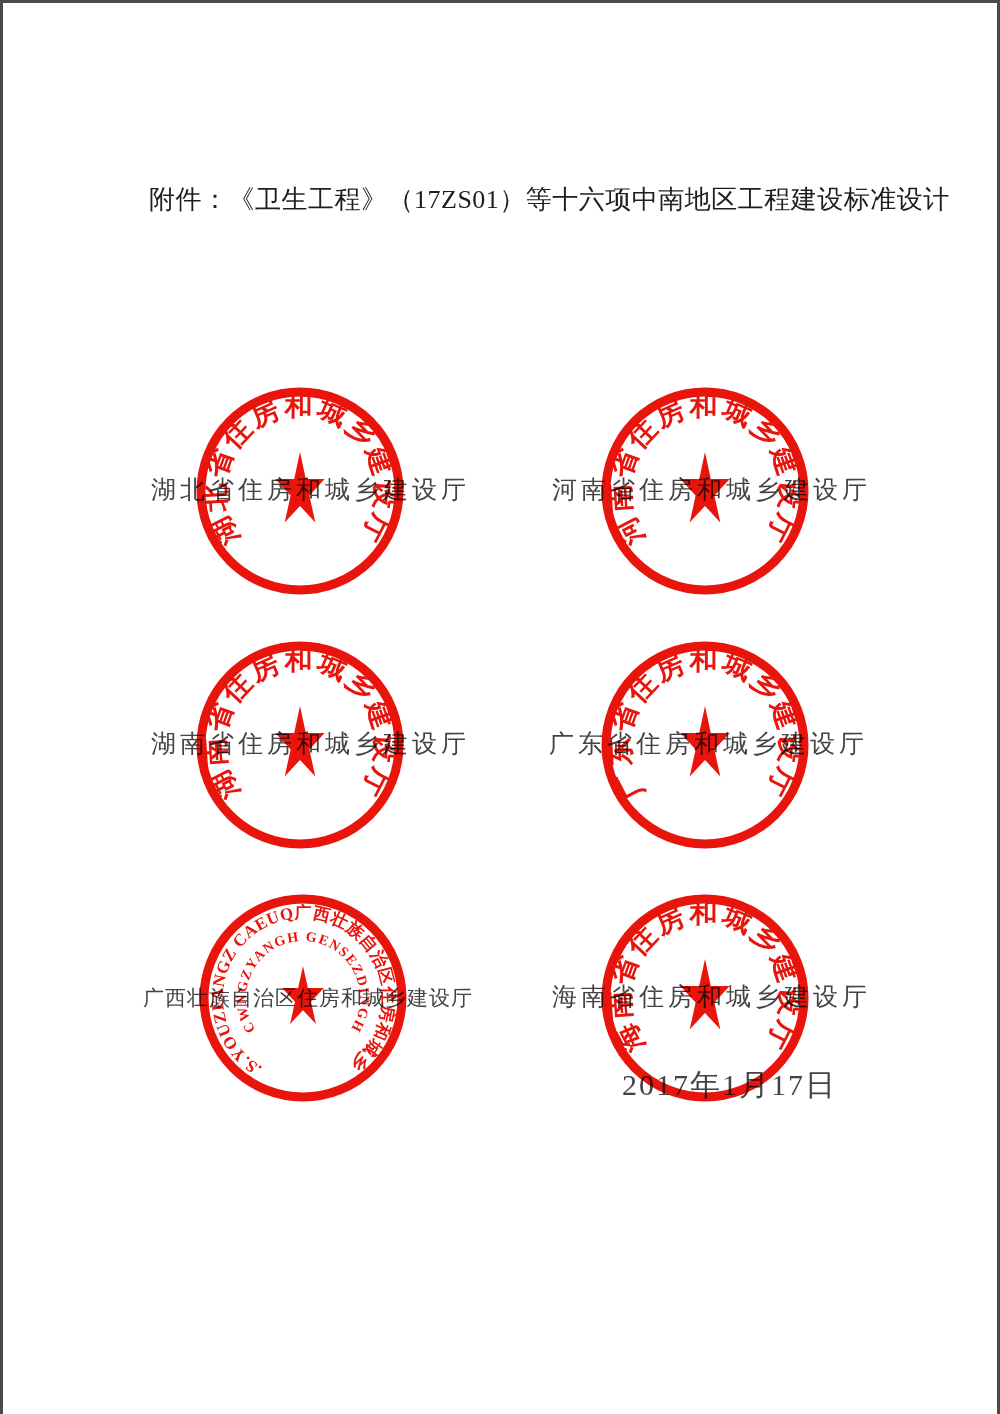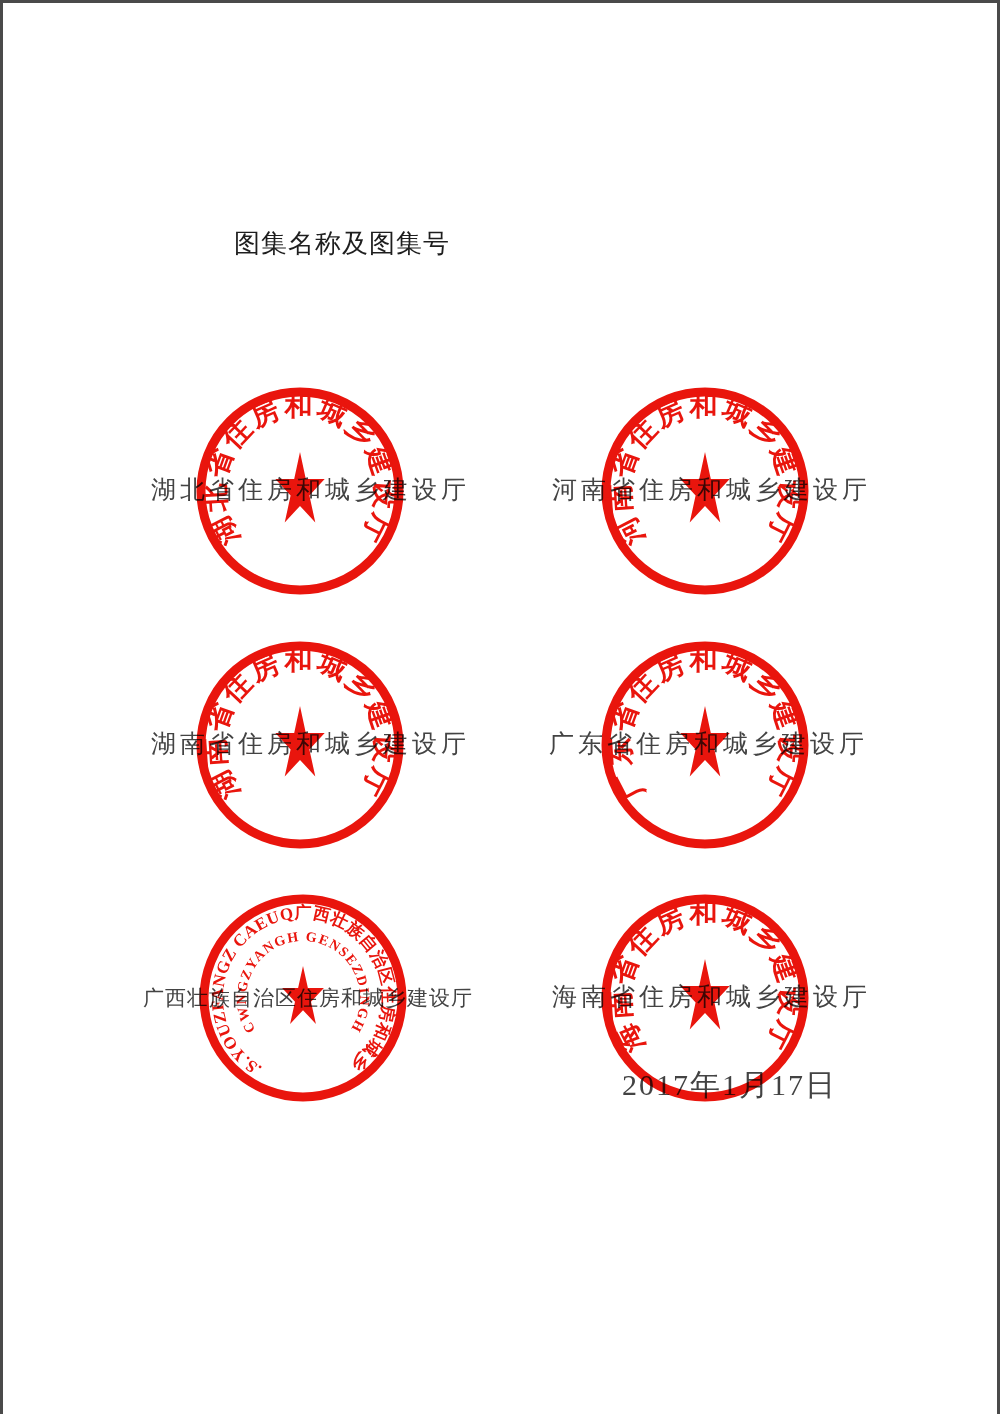--- a/index.html
+++ b/index.html
@@ -100,21 +100,21 @@
   .label-hunan     { left: 148px; top: 724px; }
   .label-guangdong { left: 546px; top: 724px; }
   .label-guangxi   { left: 140px; top: 981px; }
   .label-hainan    { left: 549px; top: 977px; }
 </style>
 </head>
 <body>
 
 <div class="page">
 
-  <div class="title-line2">图集名称及图集号</div>
+  <div class="title-line1">附件：《卫生工程》（17ZS01）等十六项中南地区工程建设标准设计</div>
 
   <div class="dept-label label-hubei">湖北省住房和城乡建设厅</div>
   <div class="dept-label label-henan">河南省住房和城乡建设厅</div>
   <div class="dept-label label-hunan">湖南省住房和城乡建设厅</div>
   <div class="dept-label label-guangdong">广东省住房和城乡建设厅</div>
   <div class="dept-label small label-guangxi">广西壮族自治区住房和城乡建设厅</div>
   <div class="dept-label label-hainan">海南省住房和城乡建设厅</div>
 
   <div class="date-line">2017年1月17日</div>
 

